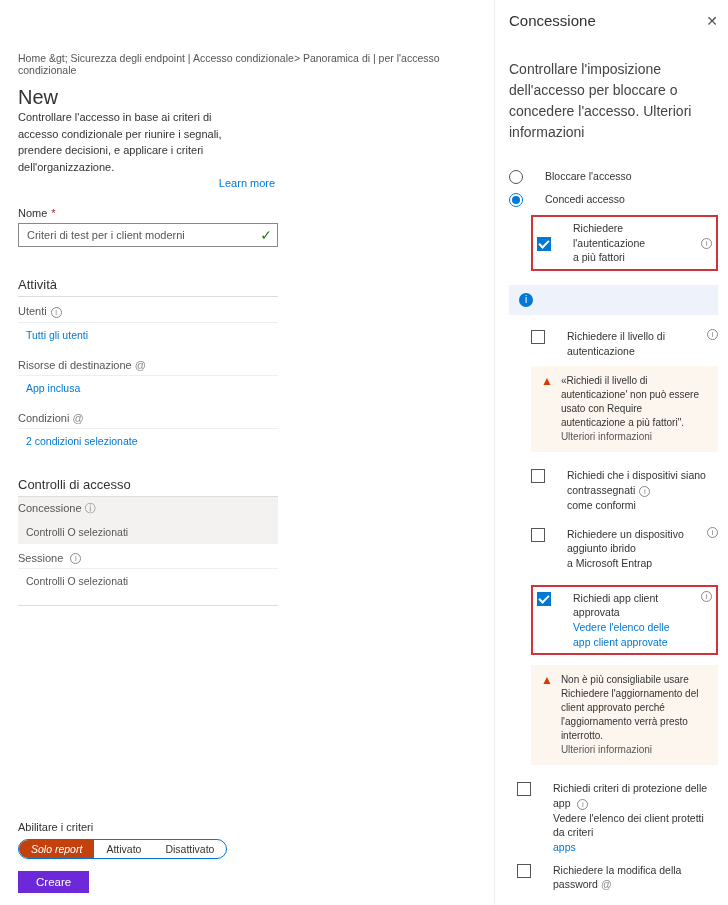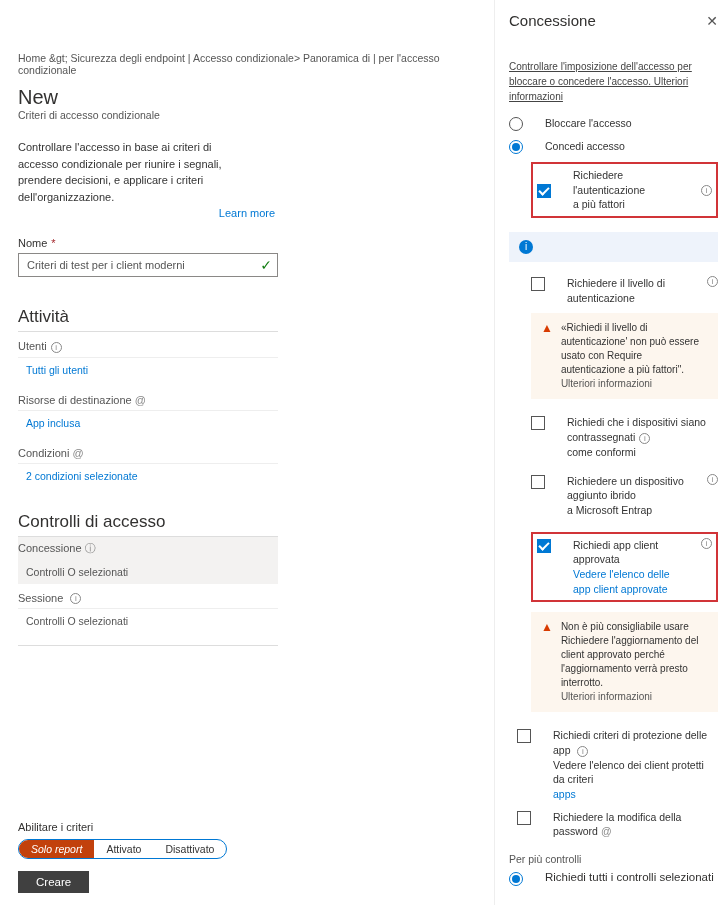--- a/index.html
+++ b/index.html
@@ -77,21 +77,21 @@
     color: #555;
   }
   .name-check {
     position: absolute;
     right: 6px;
     top: 4px;
     color: #107c10;
     font-size: 14px;
   }
   .section-hdr {
-    font-size: 17px;
+    font-size: 13px;
     font-weight: 400;
     color: #323130;
     border-bottom: 1px solid #ddd;
     padding: 6px 0 4px 0;
     margin-top: 8px;
     width: 260px;
   }
   .sub-hdr {
     font-size: 11px;
     color: #555;
@@ -151,21 +151,21 @@
     padding: 3px 12px;
     cursor: pointer;
     color: #333;
   }
   .pill.active {
     background: #c2410c;
     color: #fff;
     font-style: italic;
   }
   .btn-primary {
-    background: #404040;
+    background: #6d28d9;
     color: #fff;
     border: none;
     padding: 5px 18px;
     font-size: 11.5px;
     cursor: pointer;
   }
   
   .panel-hdr {
     display: flex;
     justify-content: space-between;
@@ -175,25 +175,24 @@
   .panel-title {
     font-size: 15px;
     font-weight: 400;
   }
   .close-x {
     font-size: 14px;
     color: #555;
     cursor: pointer;
   }
   .panel-desc {
-    font-size: 10px;
+    font-size: 14px;
     color: #444;
     line-height: 1.5;
-    margin-bottom: 12px;
-    text-decoration: underline;
+    margin-bottom: 26px;
   }
   .radio-row, .check-row {
     display: flex;
     align-items: flex-start;
     gap: 22px;
     margin-bottom: 8px;
   }
   .radio {
     width: 14px; height: 14px;
     border: 1px solid #555;
@@ -301,21 +300,20 @@
     font-size: 11.5px;
   }
 </style>
 </head>
 <body>
 
 <div class="left-pane">
   <div class="breadcrumb">Home &amp;gt;   Sicurezza degli endpoint | Accesso condizionale&gt;   Panoramica di | per l'accesso condizionale</div>
 
   <div class="page-title">New</div>
-  <div class="page-subtitle">Criteri di accesso condizionale</div>
 
   <div class="desc">
     <span>Controllare l'accesso in base ai criteri di</span><br>
     <span>accesso condizionale per riunire i segnali,</span><br>
     <span>prendere decisioni, e applicare i criteri dell'organizzazione.</span>
   </div>
   <span class="learn">Learn more</span>
 
   <div class="field-label">
     <span>Nome</span><span class="req">*</span>

